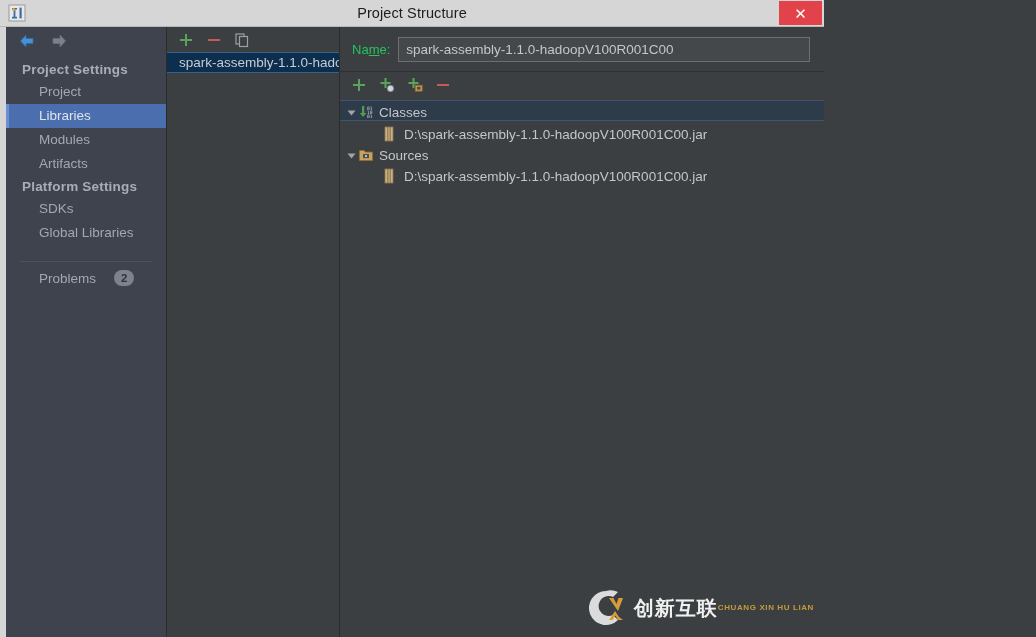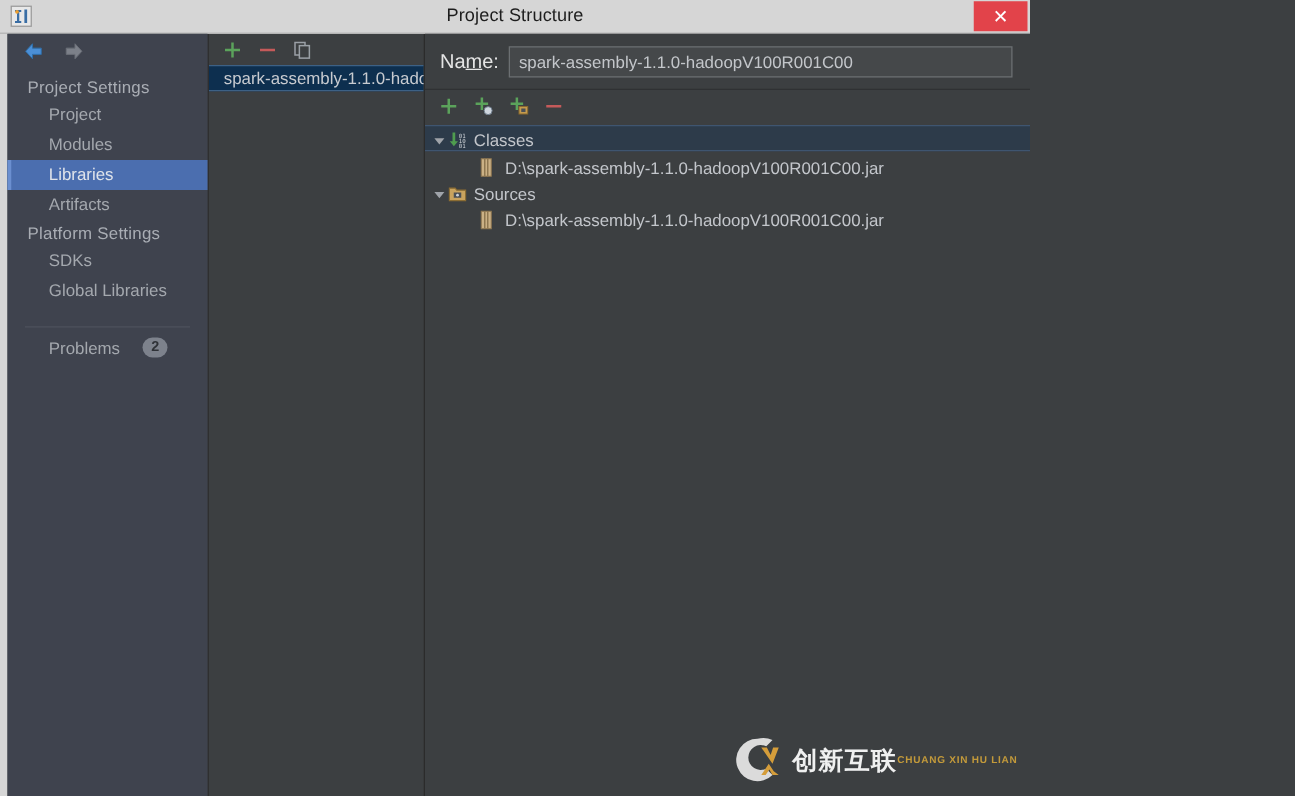--- a/index.html
+++ b/index.html
@@ -65,21 +65,21 @@
     position: relative;
   }
   .nav-arrows {
     height: 28px;
     display: flex; align-items: center;
     padding-left: 12px; gap: 14px;
   }
   .arrow { width: 18px; height: 16px; display: block; cursor: pointer; }
   .sidebar-list { padding-top: 4px; }
   .grp-header {
-    font-size: 13.5px; font-weight: normal;
+    font-size: 13.5px; font-weight: bold;
     color: #a9adb4;
     padding: 3px 0 3px 16px;
     letter-spacing: .2px;
   }
   .side-item {
     font-size: 13.5px;
     color: #a4a8ae;
     padding: 3px 0 3px 33px;
     line-height: 18px;
     cursor: pointer;
@@ -147,21 +147,21 @@
     background: #3c3f41;
     display: flex; flex-direction: column;
     position: relative;
   }
   .name-row {
     display: flex; align-items: center;
     padding: 10px 14px 0 12px;
     gap: 8px;
   }
   .name-label {
-    font-size: 16px; color: #e5e5e5;
+    font-size: 13px; color: #22c55e;
     white-space: nowrap;
   }
   .name-label u { text-decoration: underline; }
   .name-input {
     flex: 1;
     height: 25px;
     background: #45484a;
     border: 1px solid #6b6f72;
     color: #c3c6ca;
     font-size: 13.5px;
@@ -264,22 +264,22 @@
         </svg>
         <svg class="arrow" viewBox="0 0 18 16">
           <path d="M10 2 L15.5 8 L10 14 L10 10.5 L3 10.5 L3 5.5 L10 5.5 Z" fill="#7c8089" stroke="#6a6e77" stroke-width=".8" stroke-linejoin="round"></path>
         </svg>
       </div>
 
       <div class="sidebar-list">
 
         <div class="grp-header">Project Settings</div>
         <div class="side-item">Project</div>
+        <div class="side-item selected">Libraries</div>
         <div class="side-item">Modules</div>
-        <div class="side-item selected">Libraries</div>
         <div class="side-item">Artifacts</div>
 
         <div class="grp-header">Platform Settings</div>
         <div class="side-item">SDKs</div>
         <div class="side-item">Global Libraries</div>
 
         <div class="side-sep"></div>
 
         <div class="problems-row">
           <span>Problems</span>

